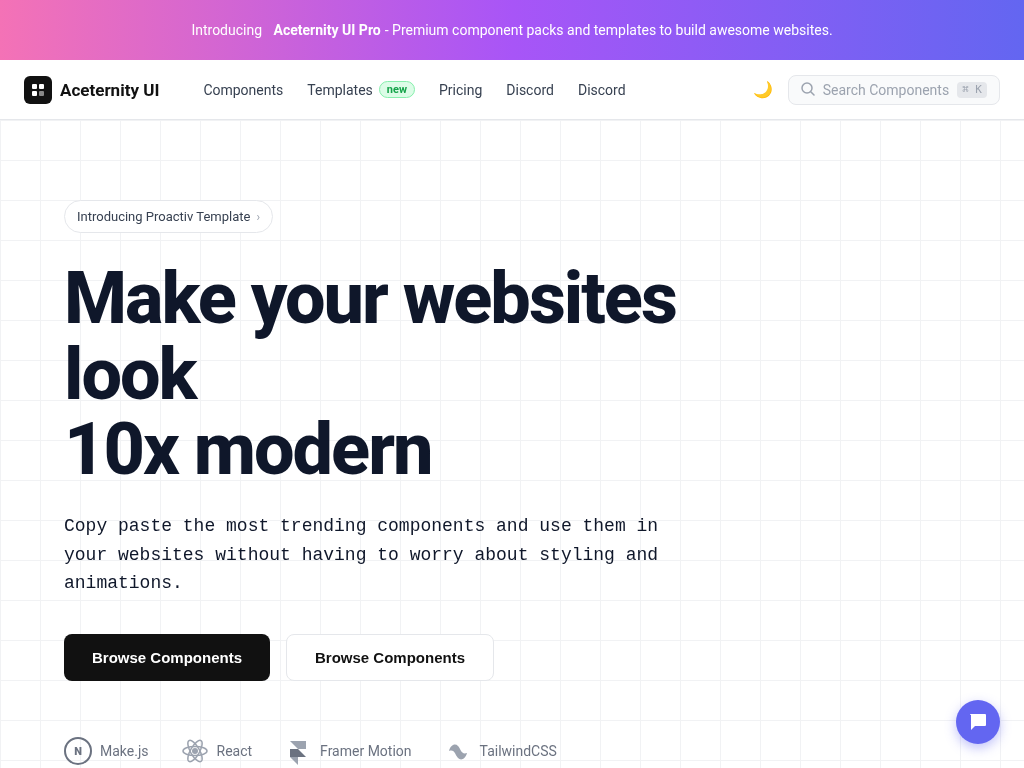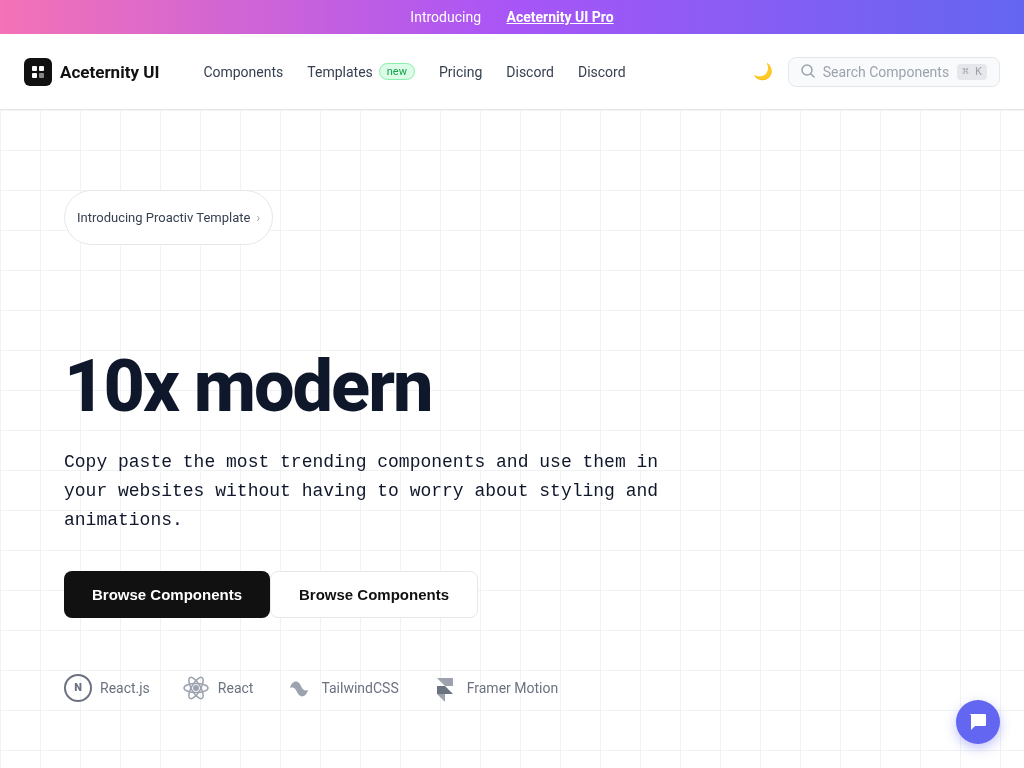--- a/index.html
+++ b/index.html
@@ -8,35 +8,35 @@
       background: #ffffff;
       color: #111;
       overflow-x: hidden;
     }
 
     
     .top-banner {
       background: linear-gradient(90deg, #f472b6, #a855f7, #6366f1);
       color: white;
       text-align: center;
-      padding: 9px 16px;
-      font-size: 14px;
-      display: flex;
-      align-items: center;
-      justify-content: center;
-      gap: 11px;
-    }
-    .top-banner strong { font-weight: 700; text-decoration: underline; }
+      padding: 22px 16px;
+      font-size: 14px;
+      display: flex;
+      align-items: center;
+      justify-content: center;
+      gap: 4px;
+    }
+    .top-banner strong { font-weight: 700; }
 
     
     .navbar {
       display: flex;
       align-items: center;
       padding: 0 24px;
-      height: 76px;
+      height: 60px;
       border-bottom: 1px solid #e5e7eb;
       background: #ffffff;
       position: relative;
       z-index: 10;
     }
     .nav-logo {
       display: flex;
       align-items: center;
       gap: 8px;
       font-weight: 700;
@@ -73,21 +73,21 @@
       align-items: center;
       gap: 6px;
     }
     .badge-new {
       background: #dcfce7;
       color: #16a34a;
       border: 1px solid #86efac;
       border-radius: 999px;
       font-size: 11px;
       padding: 1px 7px;
-      font-weight: 400;
+      font-weight: 700;
     }
     .nav-right {
       display: flex;
       align-items: center;
       gap: 8px;
     }
     .dark-mode-btn {
       width: 32px;
       height: 32px;
       border-radius: 6px;
@@ -145,21 +145,21 @@
       z-index: 2;
       max-width: 860px;
       padding: 80px 64px 60px;
     }
     .introducing-pill {
       display: inline-flex;
       align-items: flex-end;
       gap: 6px;
       border: 1px solid #e5e7eb;
       border-radius: 999px;
-      padding: 19px 12px;
+      padding: 8px 12px;
       font-size: 13px;
       color: #374151;
       background: white;
       margin-bottom: 28px;
       cursor: pointer;
     }
     .introducing-pill .chevron {
       font-size: 12px;
       color: #9ca3af;
     }
@@ -174,21 +174,21 @@
     .hero-subtitle {
       font-size: 18px;
       color: #0f172a;
       line-height: 1.6;
       max-width: 620px;
       margin-bottom: 36px;
       font-family: Liberation Mono, monospace;
     }
     .cta-buttons {
       display: flex;
-      gap: 0;
+      gap: 16px;
       margin-bottom: 56px;
     }
     .btn-primary {
       background: #111;
       color: white;
       border: none;
       border-radius: 8px;
       padding: 14px 28px;
       font-size: 15px;
       font-weight: 600;
@@ -261,20 +261,21 @@
       z-index: 100;
     }
     .chat-bubble svg { width: 20px; height: 20px; fill: white; }
   </style>
 </head>
 <body>
 
 <div class="top-banner">
   <span>Introducing</span>
   &nbsp;<strong>Aceternity UI Pro</strong>
+  <span>- Premium component packs and templates to build awesome websites.</span>
 </div>
 
 <nav class="navbar">
   <a class="nav-logo">
     <div class="logo-icon">
       <svg width="16" height="16" viewBox="0 0 16 16" fill="none">
         <rect x="2" y="2" width="5" height="5" rx="1" fill="white"></rect>
         <rect x="9" y="2" width="5" height="5" rx="1" fill="white"></rect>
         <rect x="2" y="9" width="5" height="5" rx="1" fill="white"></rect>
         <rect x="9" y="9" width="5" height="5" rx="1" fill="white" opacity="0.5"></rect>
@@ -322,73 +323,73 @@
   <div class="hero-content">
 
     
     <div class="introducing-pill">
       <span>Introducing Proactiv Template</span>
       <span class="chevron">›</span>
     </div>
 
     
     <h1 class="hero-title">
-      <br>
+      <span>Make your websites look</span><br>
       <span>10x modern</span>
     </h1>
 
     
     <p class="hero-subtitle">Copy paste the most trending components and use them in your websites without having to worry about styling and animations.</p>
 
     
     <div class="cta-buttons">
       <button class="btn-primary">Browse Components</button>
       <button class="btn-secondary">Browse Components</button>
     </div>
 
     
     <div class="tech-stack">
 
       <div class="tech-item">
         <div class="tech-icon nextjs-icon">N</div>
-        <span>React.js</span>
+        <span>Make.js</span>
       </div>
 
       <div class="tech-item">
         <div class="tech-icon react-icon">
           <svg viewBox="0 0 28 28" fill="none">
             <ellipse cx="14" cy="14" rx="3" ry="3" fill="#9ca3af"></ellipse>
             <ellipse cx="14" cy="14" rx="12" ry="4.5" stroke="#9ca3af" stroke-width="1.5" fill="none"></ellipse>
             <ellipse cx="14" cy="14" rx="12" ry="4.5" stroke="#9ca3af" stroke-width="1.5" fill="none" transform="rotate(60 14 14)"></ellipse>
             <ellipse cx="14" cy="14" rx="12" ry="4.5" stroke="#9ca3af" stroke-width="1.5" fill="none" transform="rotate(120 14 14)"></ellipse>
           </svg>
         </div>
         <span>React</span>
       </div>
 
       <div class="tech-item">
-        <div class="tech-icon tailwind-icon">
-          <svg viewBox="0 0 28 28" fill="none">
-            <path d="M5 14c1.5-6 6-8 9-5s3 9 9 7c-1.5 6-6 8-9 5s-3-9-9-7z" fill="#9ca3af"></path>
-          </svg>
-        </div>
-        <span>TailwindCSS</span>
-      </div>
-
-      <div class="tech-item">
         <div class="tech-icon framer-icon">
           <svg viewBox="0 0 28 28" fill="none">
             <path d="M6 4h16v8H14L6 4z" fill="#9ca3af"></path>
             <path d="M6 12h8l8 8H6v-8z" fill="#6b7280"></path>
             <path d="M6 20h8v8l-8-8z" fill="#9ca3af"></path>
           </svg>
         </div>
         <span>Framer Motion</span>
       </div>
 
+      <div class="tech-item">
+        <div class="tech-icon tailwind-icon">
+          <svg viewBox="0 0 28 28" fill="none">
+            <path d="M5 14c1.5-6 6-8 9-5s3 9 9 7c-1.5 6-6 8-9 5s-3-9-9-7z" fill="#9ca3af"></path>
+          </svg>
+        </div>
+        <span>TailwindCSS</span>
+      </div>
+
     </div>
   </div>
 </section>
 
 <div class="chat-bubble">
   <svg viewBox="0 0 20 20">
     <path d="M2 3a1 1 0 011-1h14a1 1 0 011 1v10a1 1 0 01-1 1H7l-4 4V3z"></path>
   </svg>
 </div>
 

